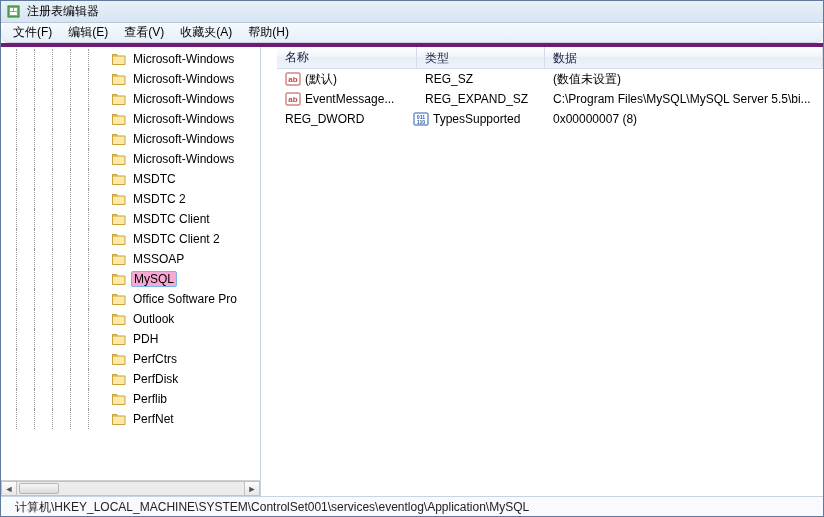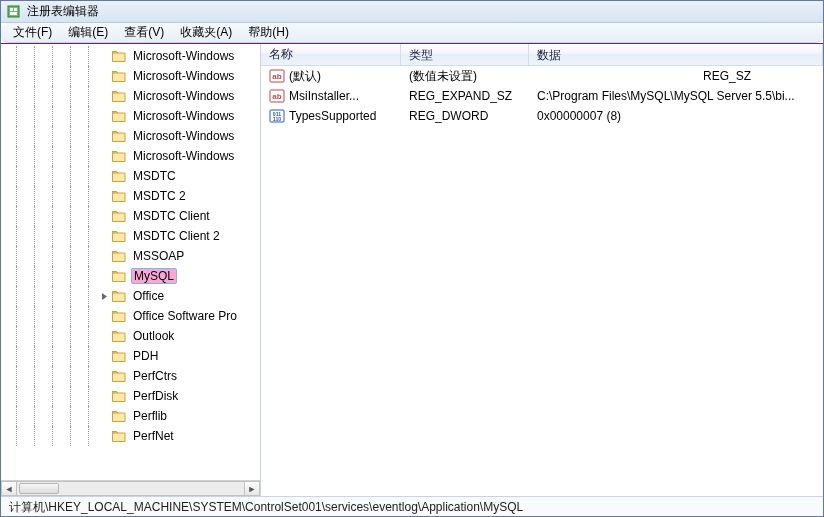--- a/index.html
+++ b/index.html
@@ -45,22 +45,23 @@
     border-bottom: 1px solid #c8d4e2;
     border-radius: 8px;
   }
   .menubar .menu-item {
     padding: 2px 8px;
     cursor: default;
   }
   .content {
     flex: 1 1 auto;
     display: flex;
-    border-top: 1px solid #701a75;
+    border-top: 4px solid #701a75;
     min-height: 0;
+    gap: 16px;
   }
   .tree-pane {
     width: 260px;
     border-right: 1px solid #c8d4e2;
     overflow: hidden;
     position: relative;
     display: flex;
     flex-direction: column;
     min-height: 0;
   }
@@ -184,21 +185,21 @@
     align-items: center;
     justify-content: center;
   }
   .col-name { width: 140px; display: flex; align-items: center;}
   .col-type { width: 128px; }
   .col-data { flex: 1; min-width: 0;}
   .statusbar {
     height: 20px;
     border-top: 1px solid #c8d4e2;
     background: #f8fafd;
-    padding: 2px 8px;
+    padding: 2px 14px;
     font-size: 12px;
     color: #222;
     overflow: hidden;
     white-space: nowrap;
     text-overflow: ellipsis;
   }
 </style>
 </head>
 <body>
 
@@ -377,37 +378,20 @@
               <span class="tree-guide v"></span>
               <span class="tree-guide v"></span>
               <span class="tree-guide v"></span>
               <span class="tree-guide v"></span>
               <span class="tree-guide expander"></span>
               <span class="folder-icon"><svg width="16" height="16" viewBox="0 0 16 16">
     <path d="M1.5 3.5 h4 l1.5 1.5 h7 v8.5 h-12.5 z" fill="#ffe9a8" stroke="#c9a33a"></path>
     <path d="M1.5 3.5 h4 l1.5 1.5 h-5.5 z" fill="#f6d06b" stroke="#c9a33a"></path>
   </svg></span>
               <span class="tree-label selected">MySQL</span>
-            </div>
-            <div class="tree-row">
-              <span class="tree-guide v"></span>
-              <span class="tree-guide v"></span>
-              <span class="tree-guide v"></span>
-              <span class="tree-guide v"></span>
-              <span class="tree-guide v"></span>
-              <span class="tree-guide expander">
-                <svg width="9" height="9" viewBox="0 0 9 9">
-                  <path d="M2 1 L7 4.5 L2 8 Z" fill="#6a6a6a"></path>
-                </svg>
-              </span>
-              <span class="folder-icon"><svg width="16" height="16" viewBox="0 0 16 16">
-    <path d="M1.5 3.5 h4 l1.5 1.5 h7 v8.5 h-12.5 z" fill="#ffe9a8" stroke="#c9a33a"></path>
-    <path d="M1.5 3.5 h4 l1.5 1.5 h-5.5 z" fill="#f6d06b" stroke="#c9a33a"></path>
-  </svg></span>
-              <span class="tree-label">Office</span>
             </div>
             <div class="tree-row">
               <span class="tree-guide v"></span>
               <span class="tree-guide v"></span>
               <span class="tree-guide v"></span>
               <span class="tree-guide v"></span>
               <span class="tree-guide v"></span>
               <span class="tree-guide expander"></span>
               <span class="folder-icon"><svg width="16" height="16" viewBox="0 0 16 16">
     <path d="M1.5 3.5 h4 l1.5 1.5 h7 v8.5 h-12.5 z" fill="#ffe9a8" stroke="#c9a33a"></path>
@@ -514,48 +498,48 @@
           <div class="list-row">
             <div class="cell col-name">
               <span class="val-icon">
                 <svg width="16" height="16" viewBox="0 0 16 16">
     <rect x="1" y="2" width="14" height="12" rx="1" fill="#fff" stroke="#b94a4a"></rect>
     <text x="8" y="11" text-anchor="middle" font-size="8" font-family="Arial" fill="#b94a4a" font-weight="bold">ab</text>
   </svg>
               </span>
               <span>(默认)</span>
             </div>
+            <div class="cell col-type">REG_SZ</div>
             <div class="cell col-data">(数值未设置)</div>
-            <div class="cell col-type">REG_SZ</div>
           </div>
           <div class="list-row">
             <div class="cell col-name">
               <span class="val-icon">
                 <svg width="16" height="16" viewBox="0 0 16 16">
     <rect x="1" y="2" width="14" height="12" rx="1" fill="#fff" stroke="#b94a4a"></rect>
     <text x="8" y="11" text-anchor="middle" font-size="8" font-family="Arial" fill="#b94a4a" font-weight="bold">ab</text>
   </svg>
               </span>
-              <span>MsiInstaller...</span>
+              <span>EventMessage...</span>
             </div>
             <div class="cell col-type">REG_EXPAND_SZ</div>
             <div class="cell col-data">C:\Program Files\MySQL\MySQL Server 5.5\bi...</div>
           </div>
           <div class="list-row">
+            <div class="cell col-type">REG_DWORD</div>
             <div class="cell col-name">
               <span class="val-icon">
                 <svg width="16" height="16" viewBox="0 0 16 16">
     <rect x="1" y="2" width="14" height="12" rx="1" fill="#fff" stroke="#2a5db0"></rect>
     <text x="8" y="8" text-anchor="middle" font-size="5.2" font-family="Arial" fill="#2a5db0" font-weight="bold">011</text>
     <text x="8" y="13" text-anchor="middle" font-size="5.2" font-family="Arial" fill="#2a5db0" font-weight="bold">110</text>
   </svg>
               </span>
               <span>TypesSupported</span>
             </div>
-            <div class="cell col-type">REG_DWORD</div>
             <div class="cell col-data">0x00000007 (8)</div>
           </div>
         </div>
     </div>
 
   </div>
 
   <div class="statusbar">
     <span>计算机\HKEY_LOCAL_MACHINE\SYSTEM\ControlSet001\services\eventlog\Application\MySQL</span>
   </div>

